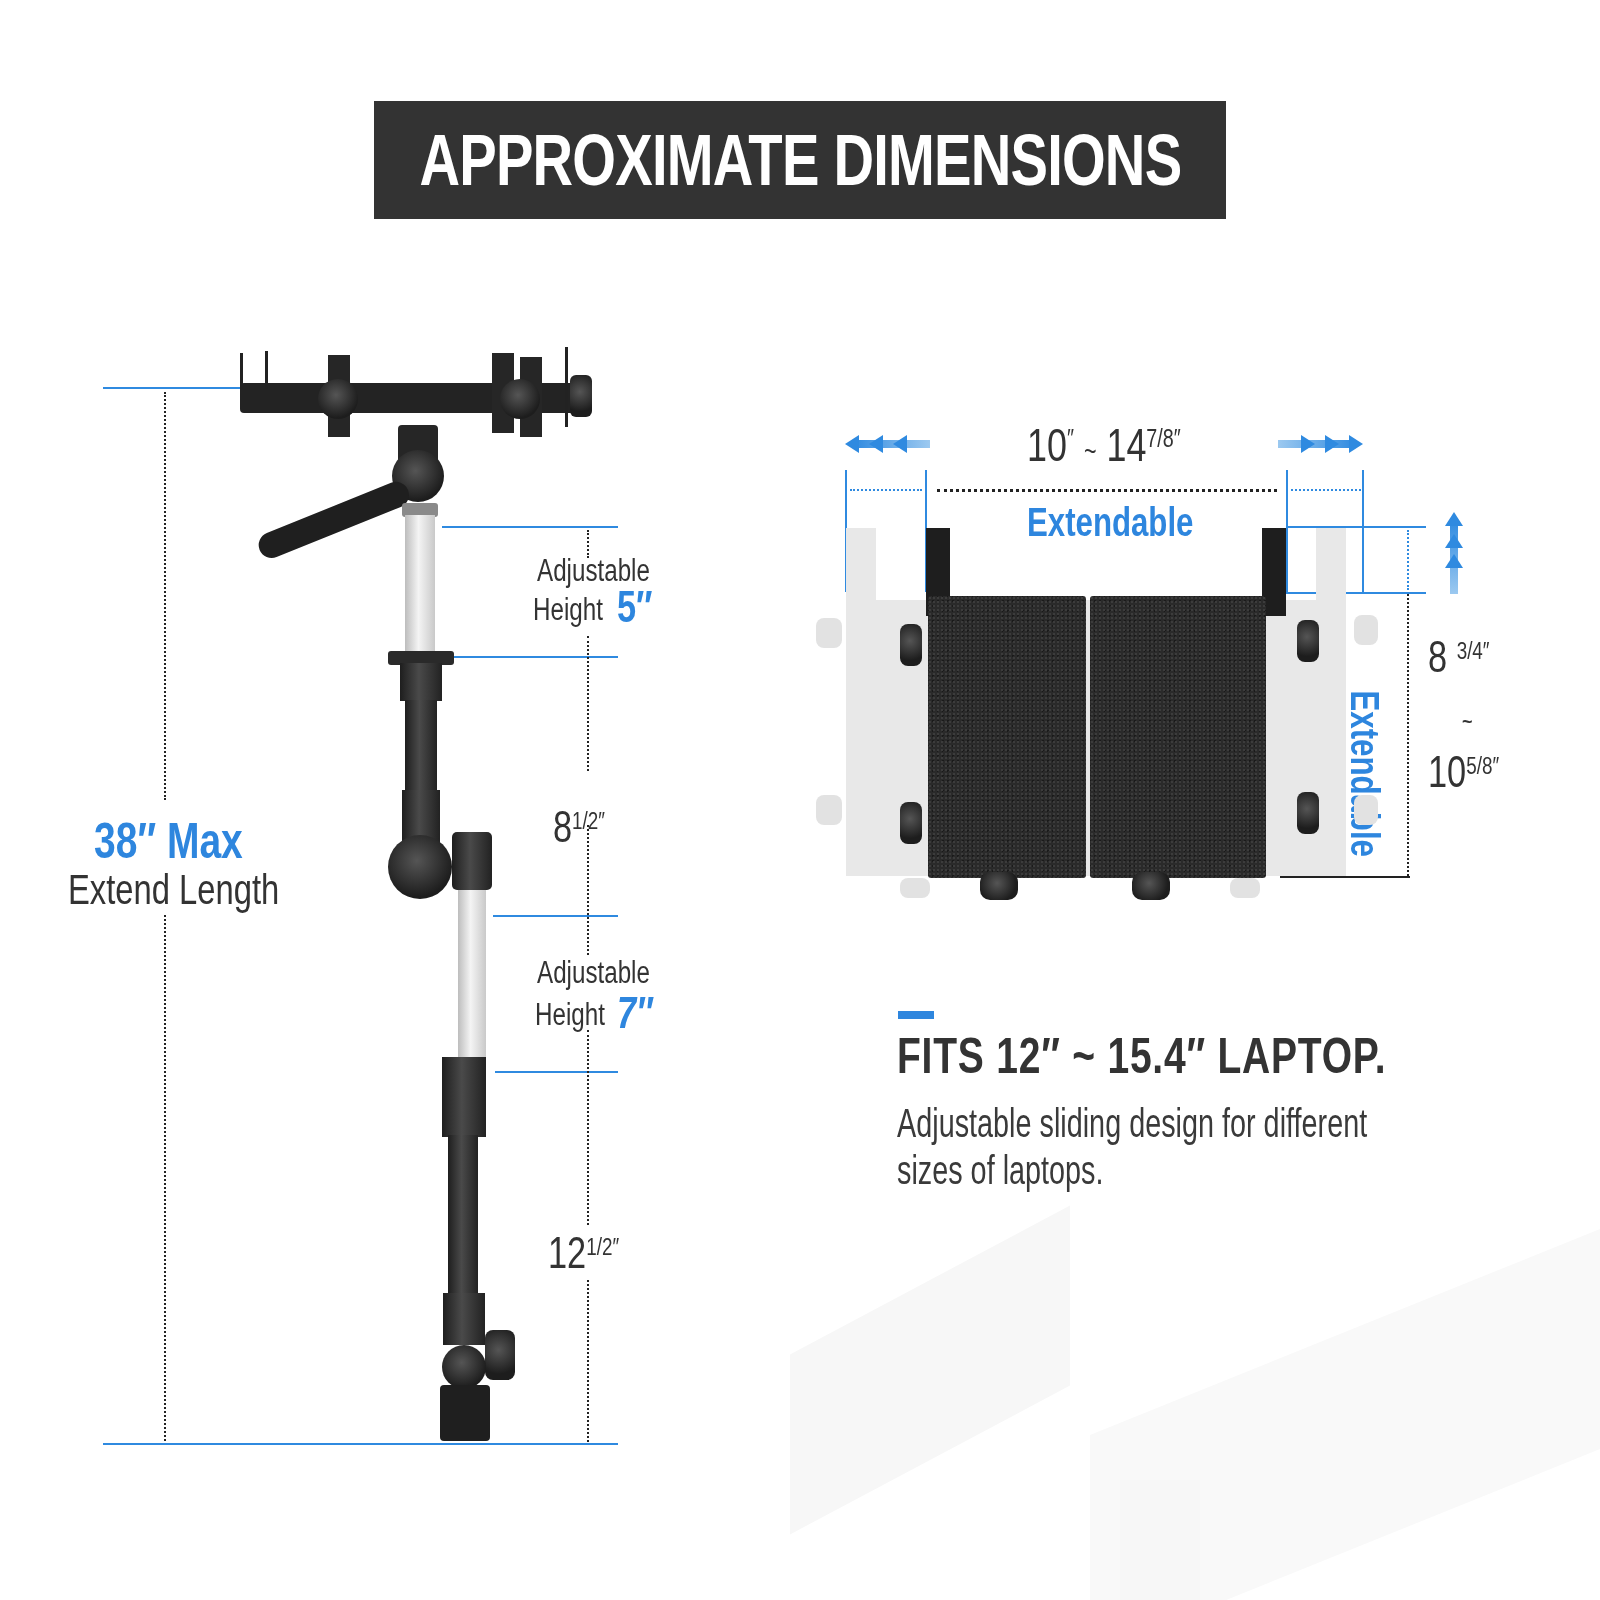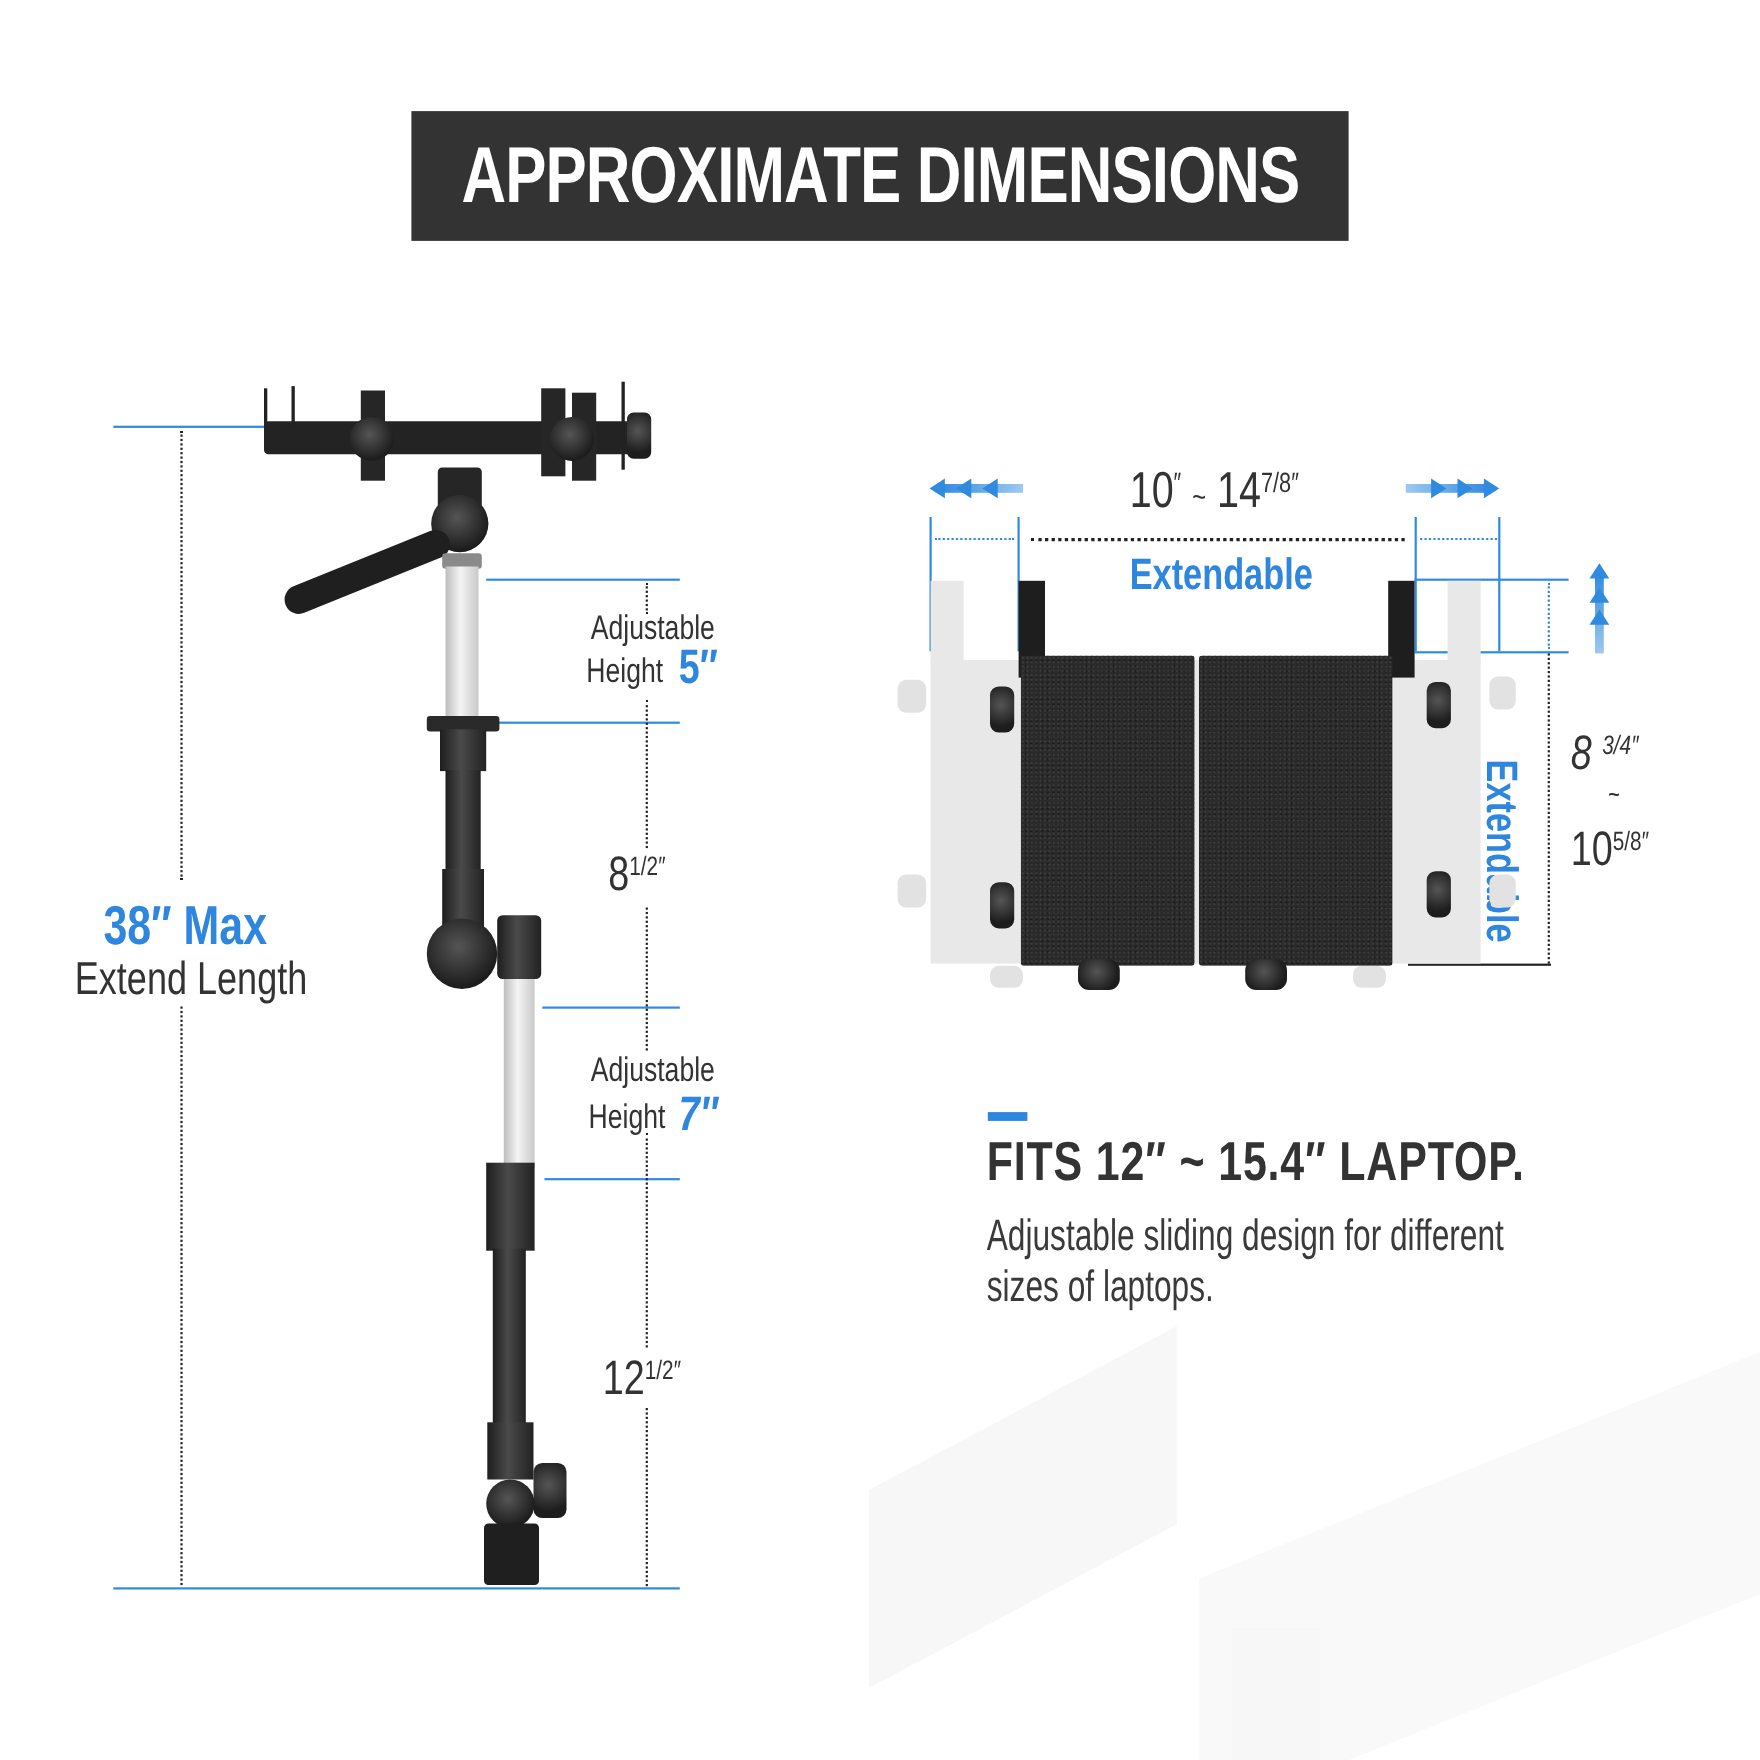--- a/index.html
+++ b/index.html
@@ -77,21 +77,21 @@
 <div class="abs lbl" style="left:537px;top:553px;">
   <span class="cond" style="font-size:31px;transform:scaleX(0.78);">Adjustable</span>
 </div>
 <div class="abs lbl" style="left:533px;top:592px;">
   <span class="cond" style="font-size:31px;transform:scaleX(0.78);">Height</span>
 </div>
 <div class="abs lbl" style="left:617px;top:582px;">
   <span class="cond blue" style="font-size:44px;font-weight:bold;transform:scaleX(0.78);">5″</span>
 </div>
 
-<div class="abs lbl" style="left:553px;top:770px;">
+<div class="abs lbl" style="left:553px;top:802px;">
   <span class="cond" style="font-size:44px;transform:scaleX(0.78);">
     <span>8</span><span class="sup">1/2</span><span class="sup">″</span>
   </span>
 </div>
 
 <div class="abs lbl" style="left:537px;top:955px;">
   <span class="cond" style="font-size:31px;transform:scaleX(0.78);">Adjustable</span>
 </div>
 <div class="abs lbl" style="left:535px;top:997px;">
   <span class="cond" style="font-size:31px;transform:scaleX(0.78);">Height</span>
@@ -190,21 +190,21 @@
   <div class="abs" style="left:7px;top:8px;width:8px;height:74px;background:linear-gradient(180deg,#2f8ae0,#9cc9f0);"></div>
   <div class="arrow-u" style="left:2px;top:0;"></div>
   <div class="arrow-u" style="left:2px;top:22px;"></div>
   <div class="arrow-u" style="left:2px;top:42px;"></div>
 </div>
 
 <div class="abs lbl" style="left:1295px;top:715px;width:140px;height:44px;transform:rotate(90deg);transform-origin:center;text-align:center;">
   <span class="cond blue" style="font-size:40px;font-weight:bold;transform:scaleX(0.78);transform-origin:center;">Extendable</span>
 </div>
 
-<div class="abs lbl" style="left:1428px;top:660px;font-style:italic;">
+<div class="abs lbl" style="left:1428px;top:632px;">
   <span class="cond" style="font-size:44px;transform:scaleX(0.78);">
     <span>8</span> <span class="sup">3/4</span><span class="sup">″</span>
   </span>
 </div>
 <div class="abs lbl" style="left:1462px;top:712px;font-size:18px;font-weight:bold;">
   <span>~</span>
 </div>
 <div class="abs lbl" style="left:1428px;top:747px;">
   <span class="cond" style="font-size:44px;transform:scaleX(0.78);">
     <span>10</span><span class="sup">5/8</span><span class="sup">″</span>

